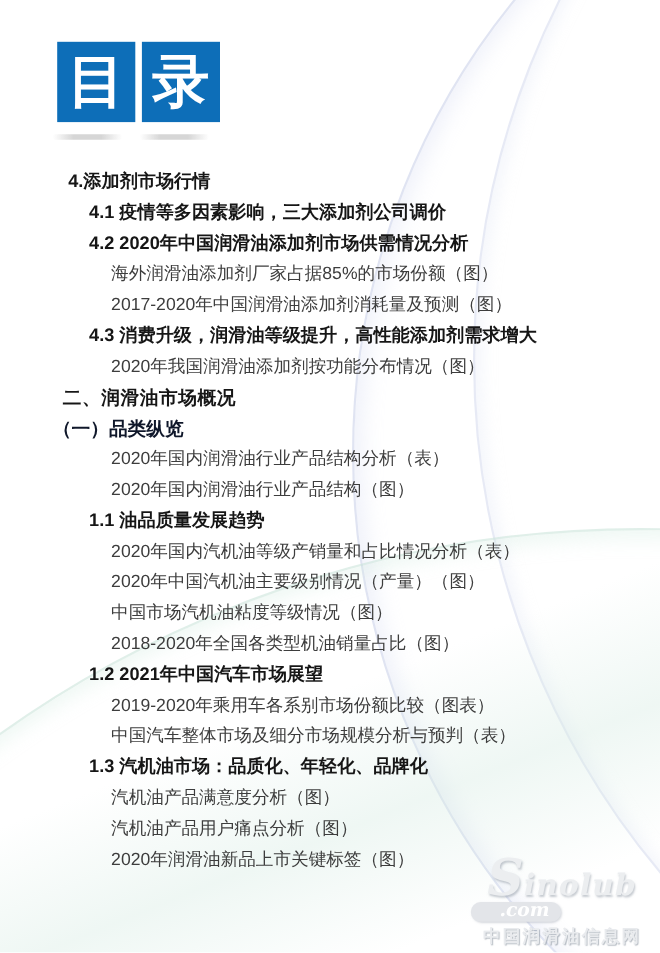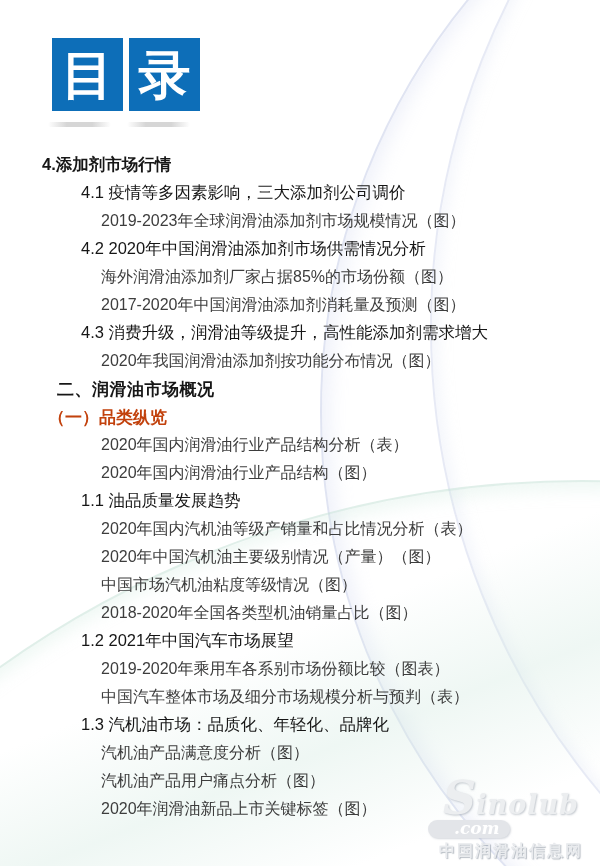--- a/index.html
+++ b/index.html
@@ -45,23 +45,23 @@
     background:linear-gradient(to right,rgba(215,215,215,0),#d6d6d6 30%,#d6d6d6 70%,rgba(215,215,215,0));
     filter:blur(.5px);
   }
   .sqbar1{left:48px;width:63px;}
   .sqbar2{left:127px;width:63px;}
   
   .toc{position:absolute;left:0;top:151px;width:600px;}
   .toc-line{height:28px;display:flex;align-items:center;white-space:nowrap;}
   .toc-text{display:inline-block;}
   .lv-part   .toc-text{margin-left:57px;font-size:17px;font-weight:bold;color:#161616;letter-spacing:.5px;}
-  .lv-part2  .toc-text{margin-left:48px;font-size:17px;font-weight:bold;color:#c2410c;}
-  .lv-chapter .toc-text{margin-left:42px;font-size:16.5px;font-weight:bold;color:#161616;}
-  .lv-sub    .toc-text{margin-left:81px;font-size:16.5px;font-weight:normal;color:#161616;text-align:center;}
+  .lv-part2  .toc-text{margin-left:48px;font-size:17px;font-weight:bold;color:#0f172a;}
+  .lv-chapter .toc-text{margin-left:62px;font-size:16.5px;font-weight:bold;color:#161616;}
+  .lv-sub    .toc-text{margin-left:81px;font-size:16.5px;font-weight:bold;color:#161616;text-align:center;}
   .lv-item   .toc-text{margin-left:101px;font-size:16px;font-weight:normal;color:#3d3d3d;}
   
   .logo{
     position:absolute;right:6px;bottom:4px;width:166px;
     text-align:center;user-select:none;
   }
   .logo-line1{
     font-family:"DejaVu Serif","Liberation Serif",serif;
     font-style:italic;font-weight:bold;color:#eceef0;
     text-shadow:1px 1px 2px rgba(148,156,168,.55);
@@ -97,23 +97,20 @@
   <div class="sq sq2" style="background: rgb(13, 110, 184);">录</div>
   <div class="sqbar sqbar1"></div>
   <div class="sqbar sqbar2"></div>
 
   <div class="toc">
       <div class="toc-line lv-chapter">
       <span class="toc-text">4.添加剂市场行情</span>
     </div>
       <div class="toc-line lv-sub">
       <span class="toc-text">4.1 疫情等多因素影响，三大添加剂公司调价</span>
-    </div>
-      <div class="toc-line lv-item">
-      <span class="toc-text">2019-2023年全球润滑油添加剂市场规模情况（图）</span>
     </div>
       <div class="toc-line lv-sub">
       <span class="toc-text">4.2 2020年中国润滑油添加剂市场供需情况分析</span>
     </div>
       <div class="toc-line lv-item">
       <span class="toc-text">海外润滑油添加剂厂家占据85%的市场份额（图）</span>
     </div>
       <div class="toc-line lv-item">
       <span class="toc-text">2017-2020年中国润滑油添加剂消耗量及预测（图）</span>
     </div>

